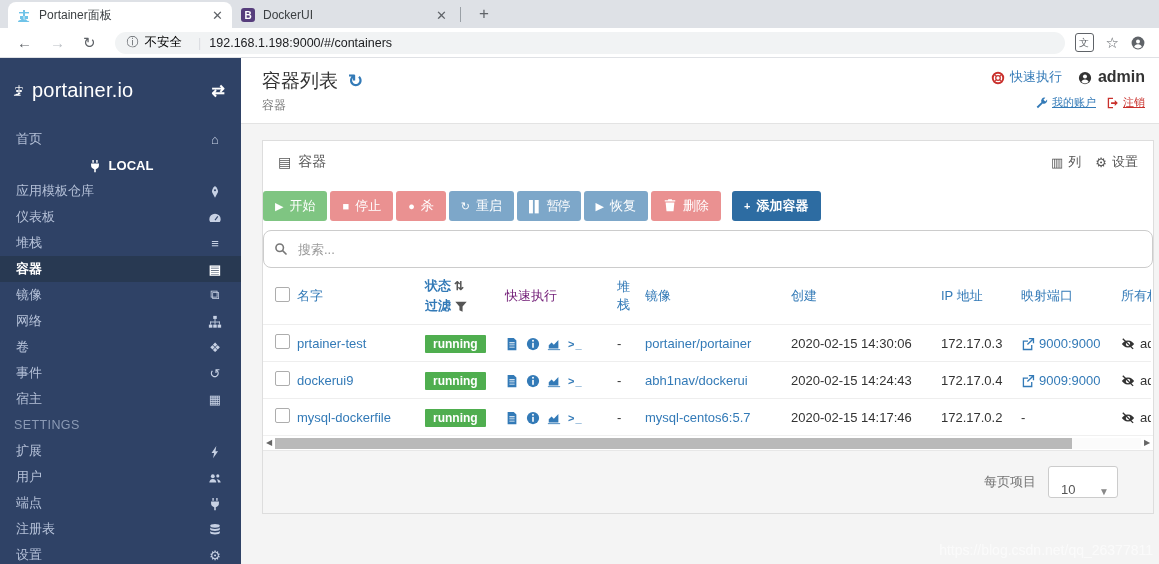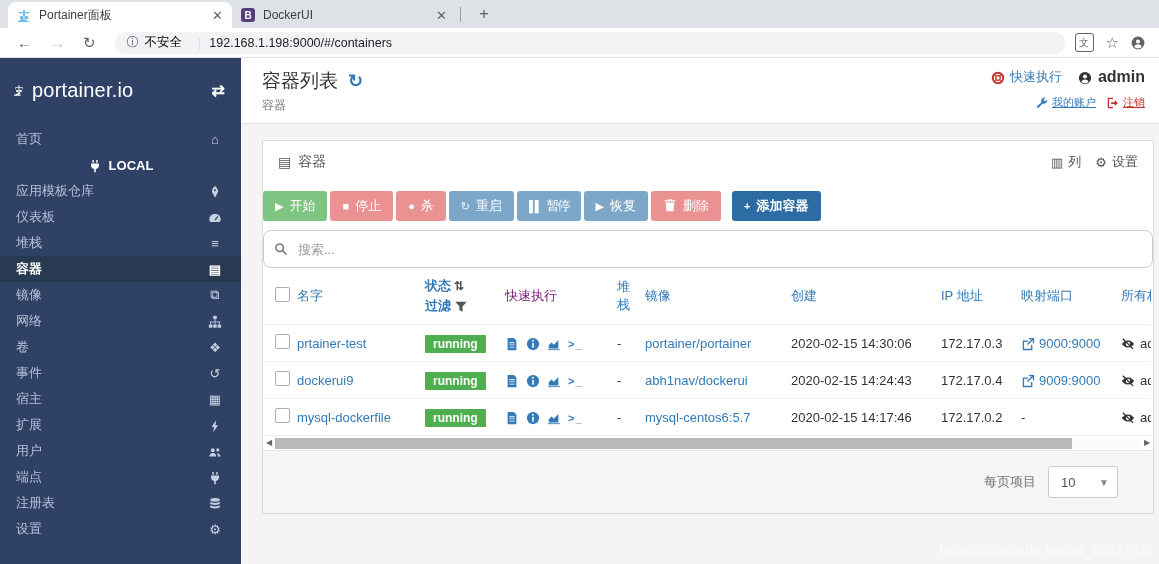--- a/index.html
+++ b/index.html
@@ -112,21 +112,21 @@
 
   .hscroll{height:14px;display:flex;align-items:center;border-top:1px solid #f0f0f0;}
   .hs-arrow{width:12px;text-align:center;color:#666;font-size:8px;line-height:1;}
   .hs-track{flex:1;height:11px;background:#fbfbfb;position:relative;}
   .hs-thumb{position:absolute;left:0;top:0;height:11px;width:92%;background:#b9b9b9;}
 
   .widget-footer{height:62px;background:#f5f5f5;border-top:1px solid #e7e7e7;position:relative;}
   .pagination{position:absolute;right:35px;top:15px;display:flex;align-items:center;gap:12px;
     font-size:13px;color:#767676;}
   .psel{width:70px;height:32px;background:#fff;border:1px solid #ccc;border-radius:3px;
-    display:flex;align-items:center;padding:0 8px 0 12px;box-sizing:border-box;color:#555;}
+    display:flex;align-items:flex-end;padding:0 8px 0 12px;box-sizing:border-box;color:#555;}
   .psel .val{flex:1;}
   .psel .caret{color:#888;font-size:10px;}
 
   .watermark{position:absolute;right:6px;bottom:6px;font-size:14px;color:#ffffff;opacity:.62;}
 </style>
 </head>
 <body>
 
 <div class="screen">
 
@@ -251,20 +251,23 @@
             <span class="lab">卷</span>
             <span class="ic">❖</span>
           </div>
           <div class="menu-item">
             <span class="lab">事件</span>
             <span class="ic">↺</span>
           </div>
           <div class="menu-item">
             <span class="lab">宿主</span>
             <span class="ic">▦</span>
+          </div>
+          <div class="menu-section-left">
+            <span>SETTINGS</span>
           </div>
           <div class="menu-item">
             <span class="lab">扩展</span>
             <span class="ic"><svg viewBox="0 0 16 16" width="14" height="14">
                 <path fill="currentColor" d="M9.5 1 4 9h3l-1.2 6L11.5 7h-3z"></path>
               </svg></span>
           </div>
           <div class="menu-item">
             <span class="lab">用户</span>
             <span class="ic"><svg viewBox="0 0 16 16" width="14" height="14">

